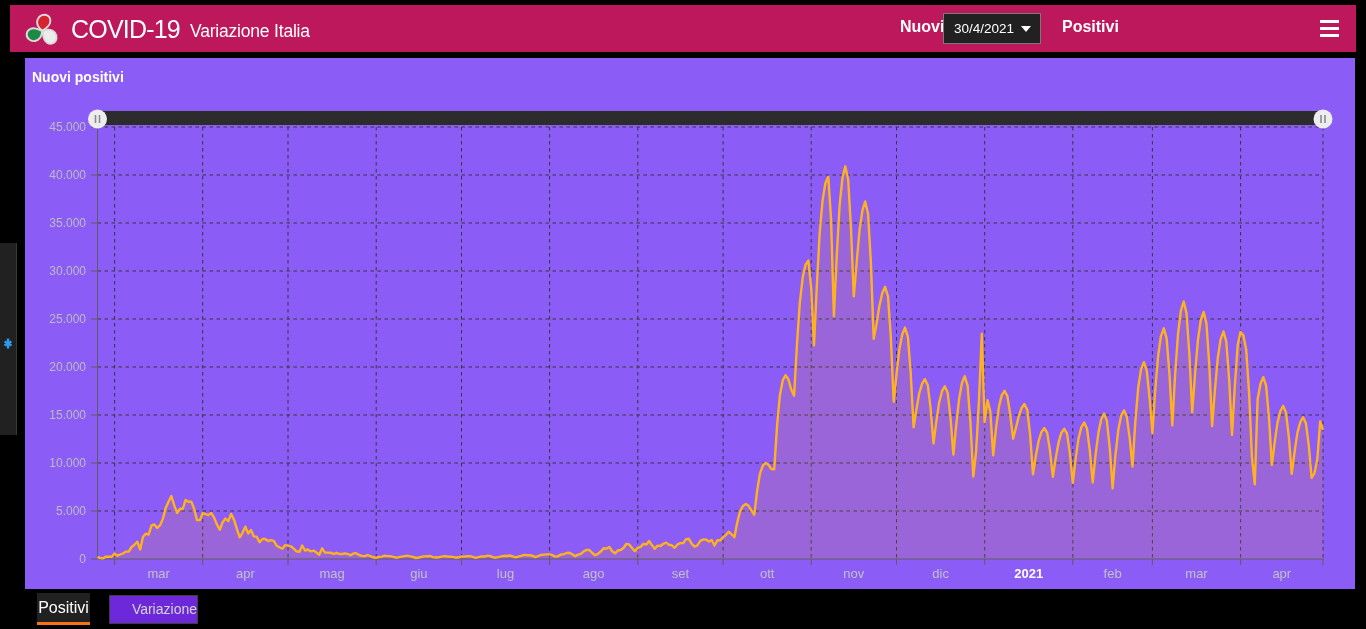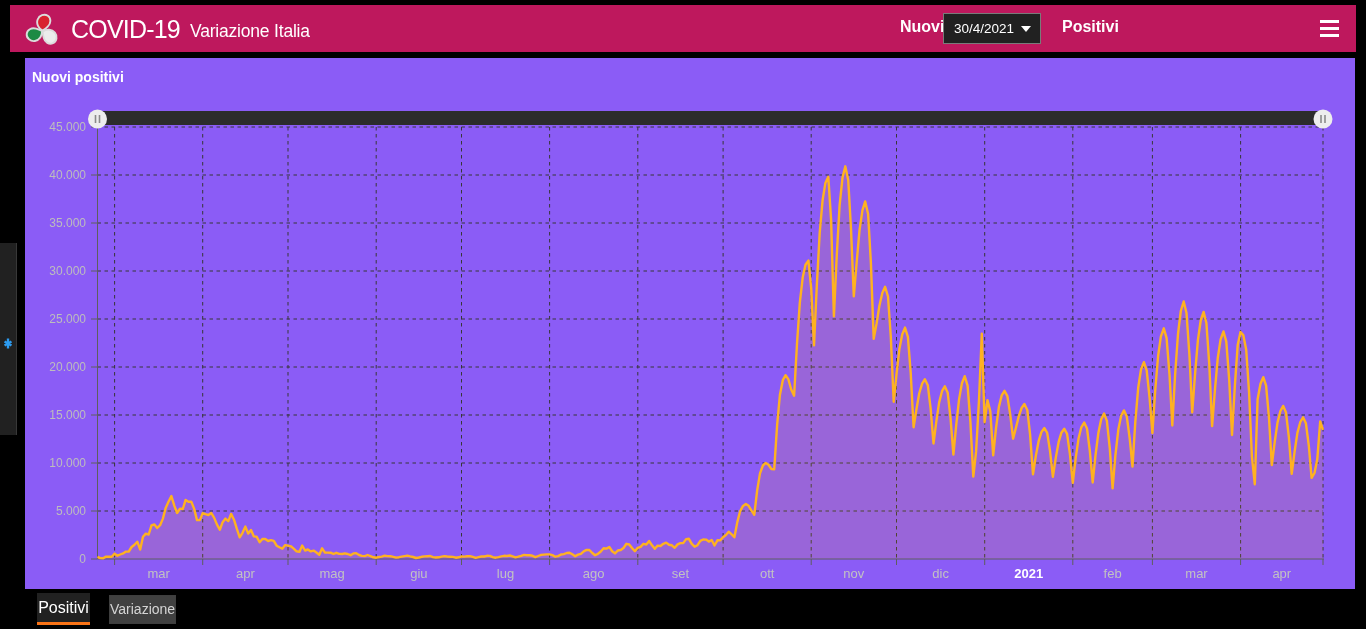--- a/index.html
+++ b/index.html
@@ -6,21 +6,21 @@
 .logo{position:absolute;left:15px;top:8px}
 .t1{position:absolute;left:61px;top:10px;font-size:25px;color:#fff;font-weight:400;letter-spacing:-.8px}
 .t2{position:absolute;left:180px;top:16px;font-size:17.5px;color:#fff;letter-spacing:-.2px}
 .lbl{position:absolute;top:13px;font-size:16px;font-weight:700;color:#fff}
 .dd{position:absolute;top:8px;height:31px;background:#212121;border:1px solid #7a7a7a;color:#fff;font-size:13.5px;line-height:29px;padding-left:10px}
 .arrow{width:0;height:0;border-left:5.5px solid transparent;border-right:5.5px solid transparent;border-top:6.5px solid #fff;display:inline-block;position:absolute;top:12px}
 .burger div{width:19px;height:3px;background:#fff;margin-bottom:4px}
 .card{position:absolute;left:25px;top:58px;width:1330px;height:531px;background:#8b5cf6}
 .strip{position:absolute;left:0;top:243px;width:17px;height:192px;background:#212121;border-right:1px solid #383838}
 .tab1{position:absolute;left:37px;top:593px;width:53px;height:32px;background:#212121;color:#fff;font-size:16px;text-align:center;line-height:30px;border-bottom:3px solid #f97316}
-.tab2{position:absolute;left:109px;top:595px;width:67px;height:29px;background:#404040;border:1px solid #3e3e3e;color:#d4d4d4;font-size:14px;text-align:right;line-height:27px}
+.tab2{position:absolute;left:109px;top:595px;width:89px;height:29px;background:#6d28d9;border:1px solid #3e3e3e;color:#d4d4d4;font-size:14px;text-align:right;line-height:27px}
 .g{stroke:#373737;stroke-width:1;stroke-dasharray:3.5 3.5}
 .ax{stroke:#5e5e5e;stroke-width:1}
 .yl{fill:#bdbdbd;font-size:12px;text-anchor:end}
 .xl{fill:#c2c2c2;font-size:13px;text-anchor:middle}
 .b{fill:#fff;font-weight:700}
 </style></head><body>
 <div class="hdr">
 <svg class="logo" width="35" height="35" viewBox="-17.5 -18 35 35">
 <g stroke="#dcdcdc" stroke-width="1.9" stroke-linejoin="round">
 <path d="M0,-0.5 C-4.5,-1.5 -8,-5.5 -7.5,-10 C-7,-14.5 -2.5,-17.5 1.5,-16 C5.5,-14.5 6.5,-9.5 4,-5.5 C2.5,-3 1.5,-1.5 0,-0.5 Z" fill="#d8222e" transform="rotate(14)"></path>

